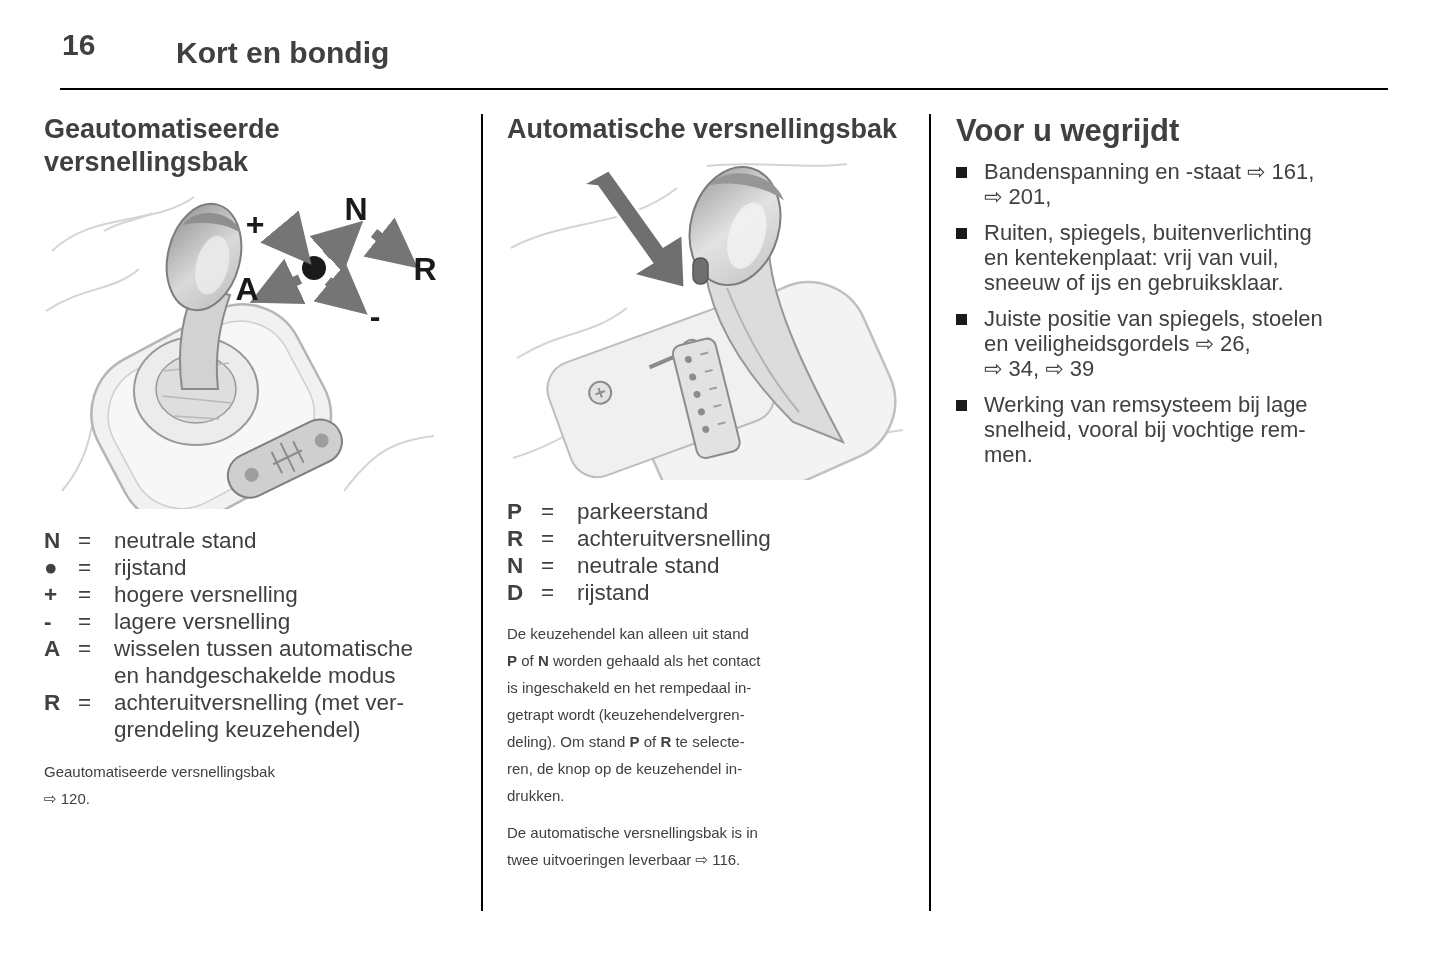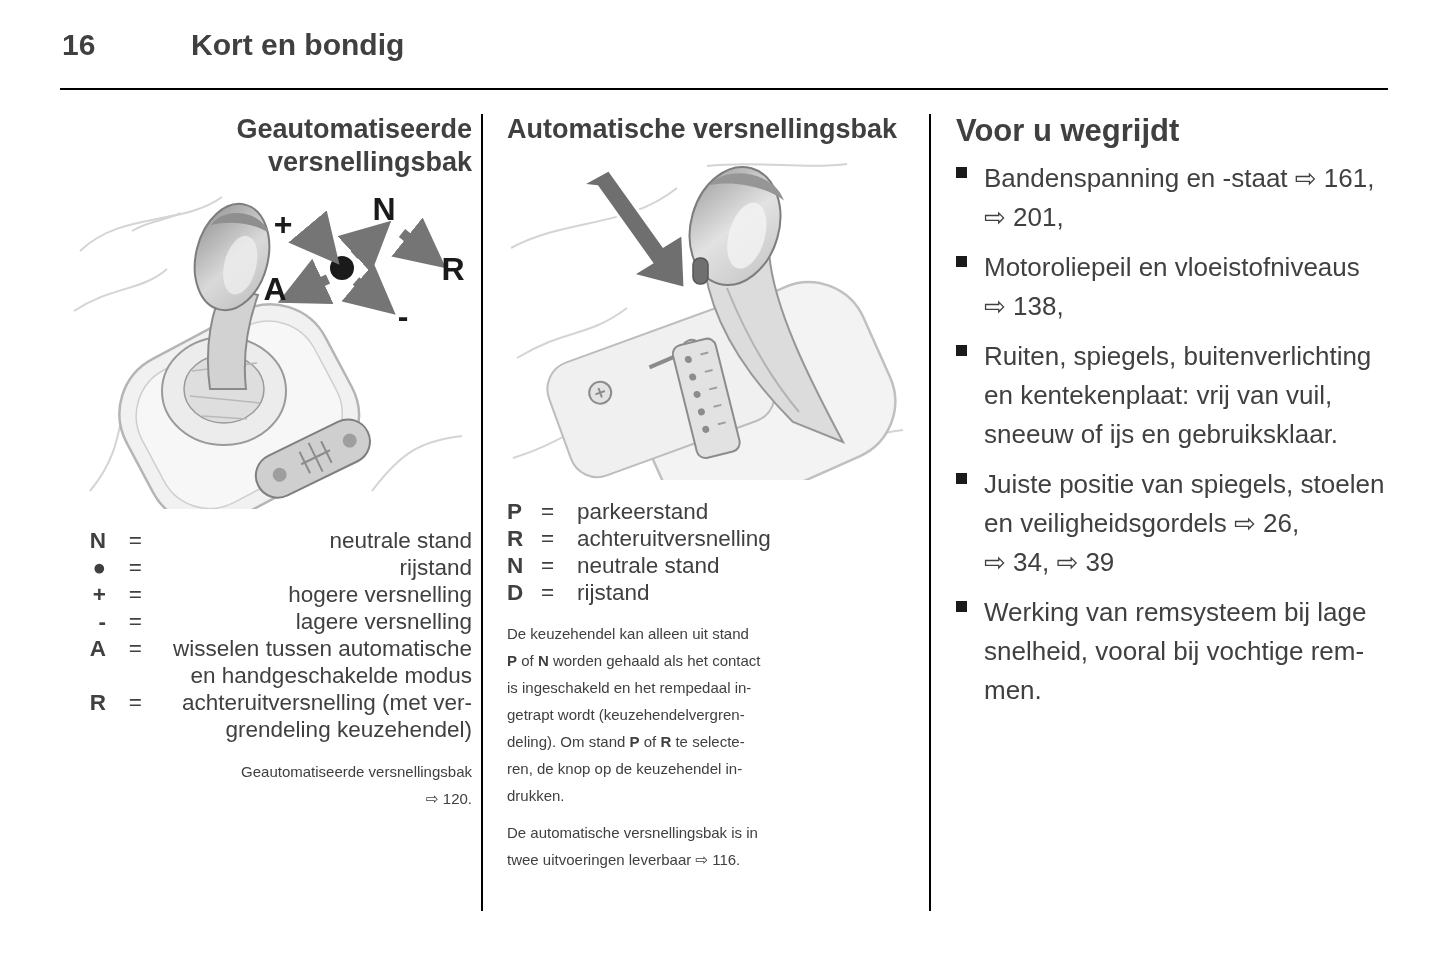--- a/index.html
+++ b/index.html
@@ -6,46 +6,46 @@
   .page{
     position:relative;
     width:1445px;height:965px;
     background:#ffffff;
     font-family:"Liberation Sans","DejaVu Sans",sans-serif;
     color:#404040;
     overflow:hidden;
   }
   
   .hdr-num{position:absolute;left:62px;top:28px;font-size:30px;font-weight:bold;}
-  .hdr-title{position:absolute;left:176px;top:28px;font-size:30px;font-weight:bold;margin-left:15px;}
+  .hdr-title{position:absolute;left:176px;top:36px;font-size:30px;font-weight:bold;}
   .hdr-rule{position:absolute;left:60px;top:88px;width:1328px;height:2px;background:#000;}
   
   .vdiv{position:absolute;top:114px;width:2px;height:797px;background:#000;}
   .vdiv.d1{left:481px;}
   .vdiv.d2{left:929px;}
   
   .col{position:absolute;top:113px;}
-  .col1{left:72px;width:400px;text-align:right;}
+  .col1{left:44px;width:400px;}
   .col2{left:507px;width:402px;}
   .col3{left:956px;width:434px;}
   .h2{font-size:27px;font-weight:bold;line-height:33px;margin:0;white-space:pre-line;}
   .h1{font-size:31px;font-weight:bold;line-height:36px;margin:0;}
   .h3{font-size:25px;font-weight:bold;line-height:30px;margin:14px 0 0 0;}
   .illus{display:block;margin-top:12px;}
   .legend{margin-top:18px;}
   .legend-row{display:grid;grid-template-columns:34px 36px 1fr;font-size:22.5px;line-height:27px;}
   .legend-row .sym{font-weight:bold;}
   .legend-row .desc{white-space:pre-line;}
   .para{font-size:15px;line-height:27px;white-space:pre-line;margin:14px 0 0 0;}
   .para.tight{margin-top:10px;}
   .para b{font-weight:bold;}
   .bullets{margin-top:10px;}
   .bullet-item{display:grid;grid-template-columns:28px 1fr;margin-bottom:11px;}
   .sq{width:11px;height:11px;background:#1a1a1a;margin-top:8px;}
-  .bullet-text{font-size:26px;line-height:39px;white-space:pre-line;}
+  .bullet-text{font-size:22px;line-height:25px;white-space:pre-line;}
   svg text{font-family:"Liberation Sans","DejaVu Sans",sans-serif;}
 </style>
 </head>
 <body>
 
 <div class="page">
 
   <div class="hdr-num">16</div>
   <div class="hdr-title">Kort en bondig</div>
   <div class="hdr-rule"></div>
@@ -258,25 +258,20 @@
     <h1 class="h1">Voor u wegrijdt</h1>
 
     <div class="bullets">
       <div class="bullet-item">
         <span class="sq"></span>
         <span class="bullet-text">Bandenspanning en -staat ⇨ 161,
 ⇨ 201,</span>
       </div>
       <div class="bullet-item">
         <span class="sq"></span>
-        <span class="bullet-text">Motoroliepeil en vloeistofniveaus
-⇨ 138,</span>
-      </div>
-      <div class="bullet-item">
-        <span class="sq"></span>
         <span class="bullet-text">Ruiten, spiegels, buitenverlichting
 en kentekenplaat: vrij van vuil,
 sneeuw of ijs en gebruiksklaar.</span>
       </div>
       <div class="bullet-item">
         <span class="sq"></span>
         <span class="bullet-text">Juiste positie van spiegels, stoelen
 en veiligheidsgordels ⇨ 26,
 ⇨ 34, ⇨ 39</span>
       </div>

